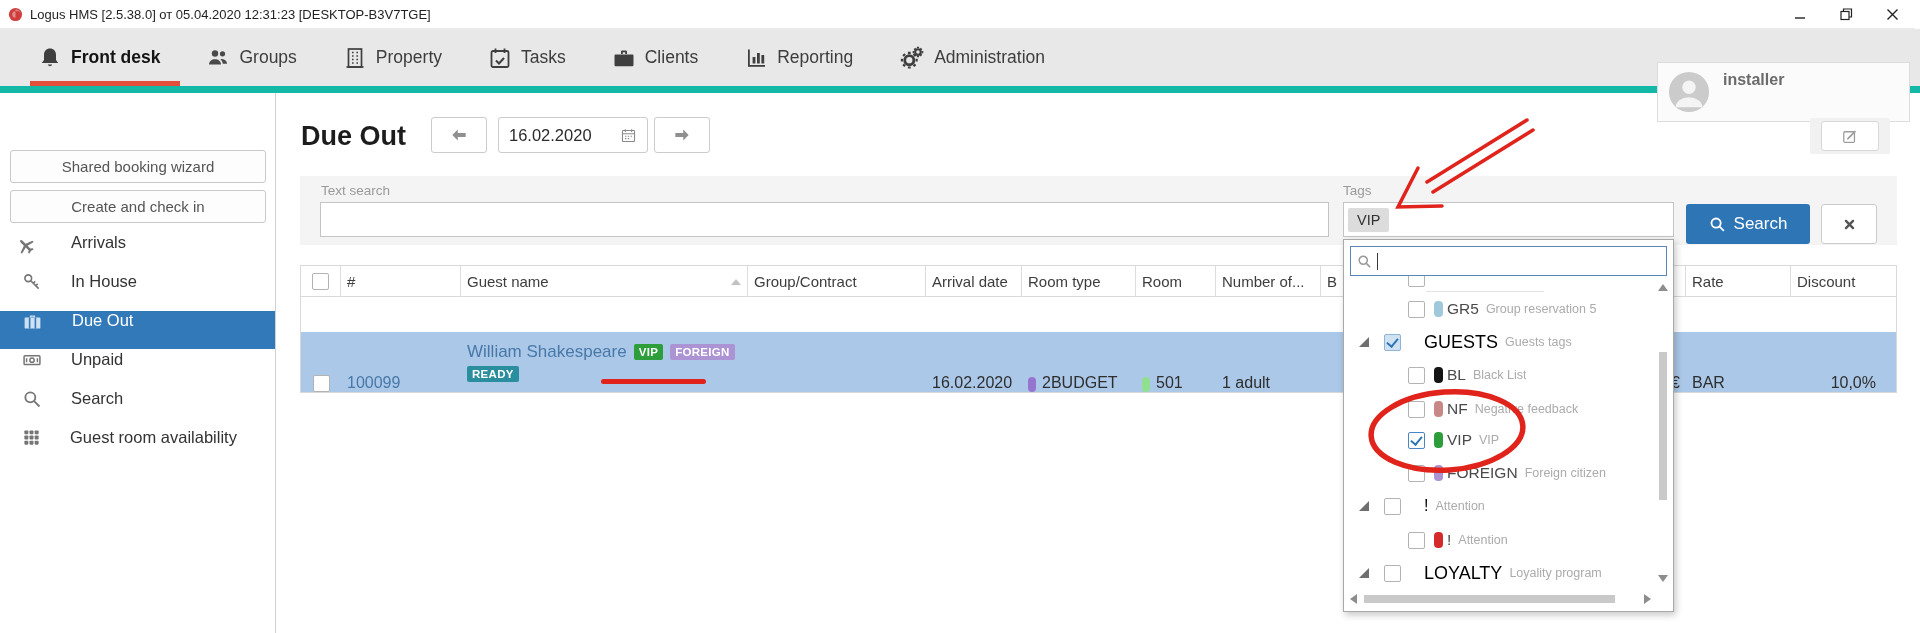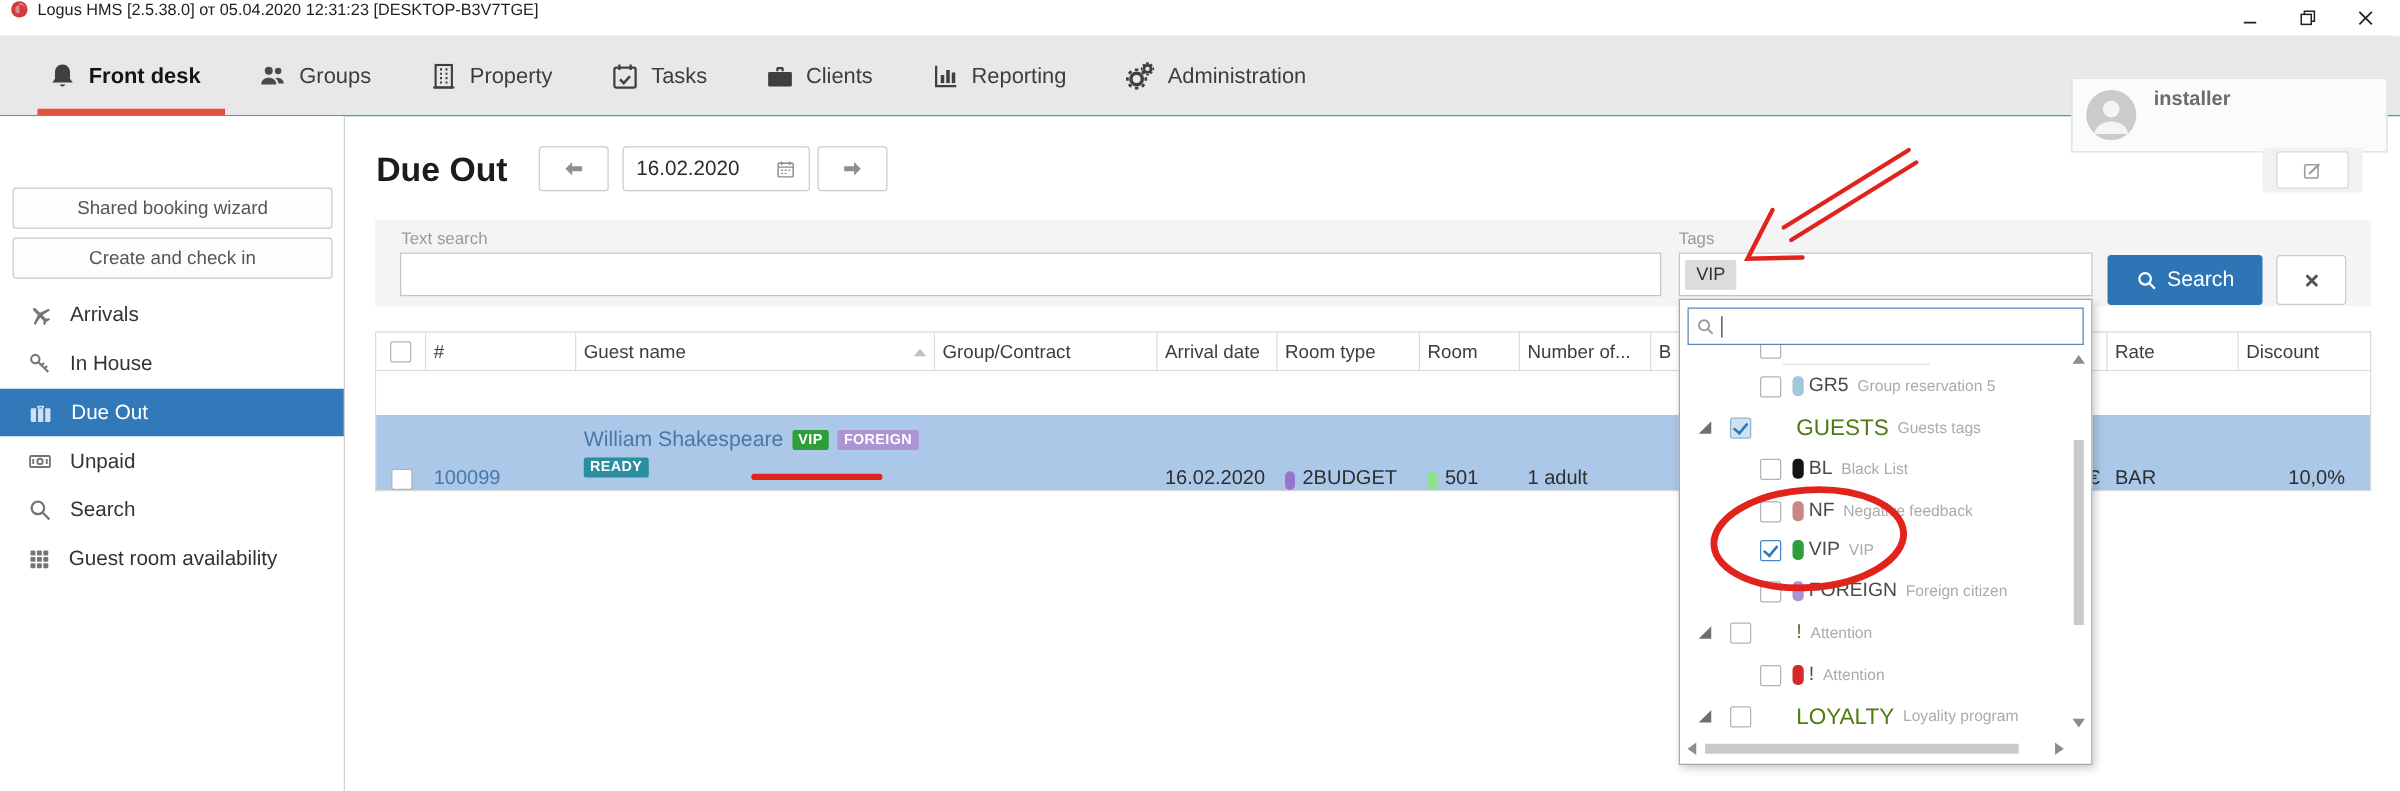--- a/index.html
+++ b/index.html
@@ -1,36 +1,36 @@
 <!DOCTYPE html>
 <html><head>
 <meta charset="utf-8">
 <style>
 *{box-sizing:border-box;margin:0;padding:0}
 html,body{width:1920px;height:633px}
 body{font-family:"Liberation Sans",sans-serif;background:#fff;position:relative;overflow:hidden;color:#333}
 svg{display:block}
 
-#titlebar{position:absolute;left:0;top:0;width:1915px;height:29px;background:#fff;border-bottom:1px solid #ececec;display:flex;align-items:flex-start;gap:7px;padding-left:8px;font-size:13px;color:#1f1f1f}
+#titlebar{position:absolute;left:0;top:0;width:1915px;height:29px;background:#fff;border-bottom:1px solid #ececec;display:flex;align-items:center;gap:7px;padding-left:8px;font-size:13px;color:#1f1f1f}
 #win-controls{position:absolute;right:0;top:0;height:29px;display:flex}
 .win-btn{width:46px;height:29px;display:flex;align-items:center;justify-content:center;background:transparent;border:0;cursor:pointer}
 
-#navbar{position:absolute;left:0;top:29px;width:1920px;height:64px;background:#e8e8e8;border-bottom:1px solid #14b8a6;display:flex;align-items:center;gap:46px;padding-left:38px}
+#navbar{position:absolute;left:0;top:29px;width:1920px;height:64px;background:#e8e8e8;border-bottom:7px solid #14b8a6;display:flex;align-items:center;gap:46px;padding-left:38px}
 .nav-item{display:flex;align-items:center;gap:9px;font-size:17.5px;color:#3d3d3d;height:100%;cursor:pointer;white-space:nowrap}
 .nav-item.active{color:#141414;font-weight:bold}
 #red-underline{position:absolute;left:30px;bottom:0;width:150px;height:5px;background:#e2503c}
 #quick-search{position:absolute;left:1433px;top:38px;width:180px;height:35px;background:#fff;border:1px solid #c9c9c9;border-radius:2px;display:flex;align-items:center;gap:6px;padding:0 8px}
 #quick-search input{border:0;outline:0;width:100%;font-size:15px;color:#333;font-family:inherit;background:transparent}
 #quick-search input::placeholder{color:#b8b8b8}
 #user-panel{position:absolute;left:1657px;top:33px;width:253px;height:60px;background:#fbfbfb;border:1px solid #ddd;display:flex;gap:13px;padding:8px 12px 0 10px}
 #user-name{font-size:16px;font-weight:bold;color:#6b6b6b}
 
 #sidebar{position:absolute;left:0;top:93px;width:276px;height:540px;background:#fff;border-right:1px solid #d2d2d2}
 .side-btn{position:absolute;left:10px;width:256px;height:33px;background:#fdfdfd;border:1px solid #c9c9c9;border-radius:3px;font-size:15px;color:#555;display:flex;align-items:center;justify-content:center;cursor:pointer;font-family:inherit}
-.side-item{position:absolute;left:0;width:275px;height:38px;display:flex;align-items:center;gap:14px;padding-left:22px;font-size:16.5px;color:#333;cursor:pointer}
+.side-item{position:absolute;left:0;width:275px;height:38px;display:flex;gap:29px;padding-left:22px;font-size:16.5px;color:#333;cursor:pointer}
 .side-item.active{background:#3179b9;color:#fff}
 
 #page-title{position:absolute;left:301px;top:121px;font-size:27px;font-weight:bold;color:#1c1c1c}
 .hdr-btn{position:absolute;top:117px;height:36px;background:#fff;border:1px solid #ccc;border-radius:3px;display:flex;align-items:center;justify-content:center;cursor:pointer}
 #date-box{position:absolute;left:498px;top:117px;width:150px;height:36px;background:#fff;border:1px solid #ccc;border-radius:3px;display:flex;align-items:center;justify-content:space-between;padding:0 10px;font-size:16.5px;color:#2b2b2b;cursor:pointer}
 #edit-area{position:absolute;left:1810px;top:118px;width:80px;height:36px;background:#f1f1f1;border-radius:2px;display:flex;align-items:center;justify-content:center}
 #edit-btn{width:58px;height:30px;background:#fff;border:1px solid #d8d8d8;border-radius:3px;display:flex;align-items:center;justify-content:center;cursor:pointer}
 
 #filter-panel{position:absolute;left:300px;top:176px;width:1597px;height:69px;background:#f4f4f4}
 .flt-label{position:absolute;top:7px;font-size:13.5px;color:#9a9a9a}
@@ -61,21 +61,21 @@
 .vpill{width:8px;height:15px;border-radius:4px;margin-right:6px;flex:none}
 .r-align{justify-content:flex-end}
 
 #tags-dd{position:absolute;left:1343px;top:239px;width:331px;height:373px;background:#fff;border:1px solid #a9a9a9;box-shadow:2px 3px 7px rgba(0,0,0,.22);z-index:40}
 #dd-search{position:absolute;left:6px;top:6px;width:317px;height:30px;border:1px solid #5b87b8;background:#fff;display:flex;align-items:center;padding:0 6px;gap:5px;z-index:3}
 #dd-search input{border:0;outline:0;flex:1;font-size:14px;font-family:inherit}
 .caret{width:1px;height:17px;background:#3a3a3a}
 .dd-row{position:absolute;left:0;width:305px;height:30px;display:flex;align-items:center;cursor:pointer}
 .tri{width:0;height:0;border-left:10px solid transparent;border-bottom:10px solid #6f6f6f;margin-left:15px;flex:none}
 .g-cb{margin-left:15px}
-.g-label{margin-left:36px;font-size:18px;color:#4d7c0f}
+.g-label{margin-left:23px;font-size:18px;color:#000000}
 .c-cb{margin-left:64px}
 .pill{margin-left:9px;width:9px;height:16px;border-radius:4px;flex:none}
 .code{margin-left:4px;font-size:15.5px;color:#4a4a4a}
 .desc{margin-left:7px;font-size:12.5px;color:#ababab;white-space:nowrap;overflow:hidden}
 #dd-partial-cb{position:absolute;left:64px;top:30px;z-index:1}
 #dd-sep{position:absolute;left:82px;top:51px;width:118px;height:1px;background:#e4e4e4}
 #v-scroll{position:absolute;right:5px;top:44px;width:10px;height:298px}
 #v-thumb{position:absolute;top:68px;left:1px;width:8px;height:148px;background:#c9c9c9}
 #h-scroll{position:absolute;left:6px;right:22px;bottom:6px;height:12px}
 #h-thumb{position:absolute;left:14px;right:36px;top:2px;height:8px;background:#c9c9c9}

